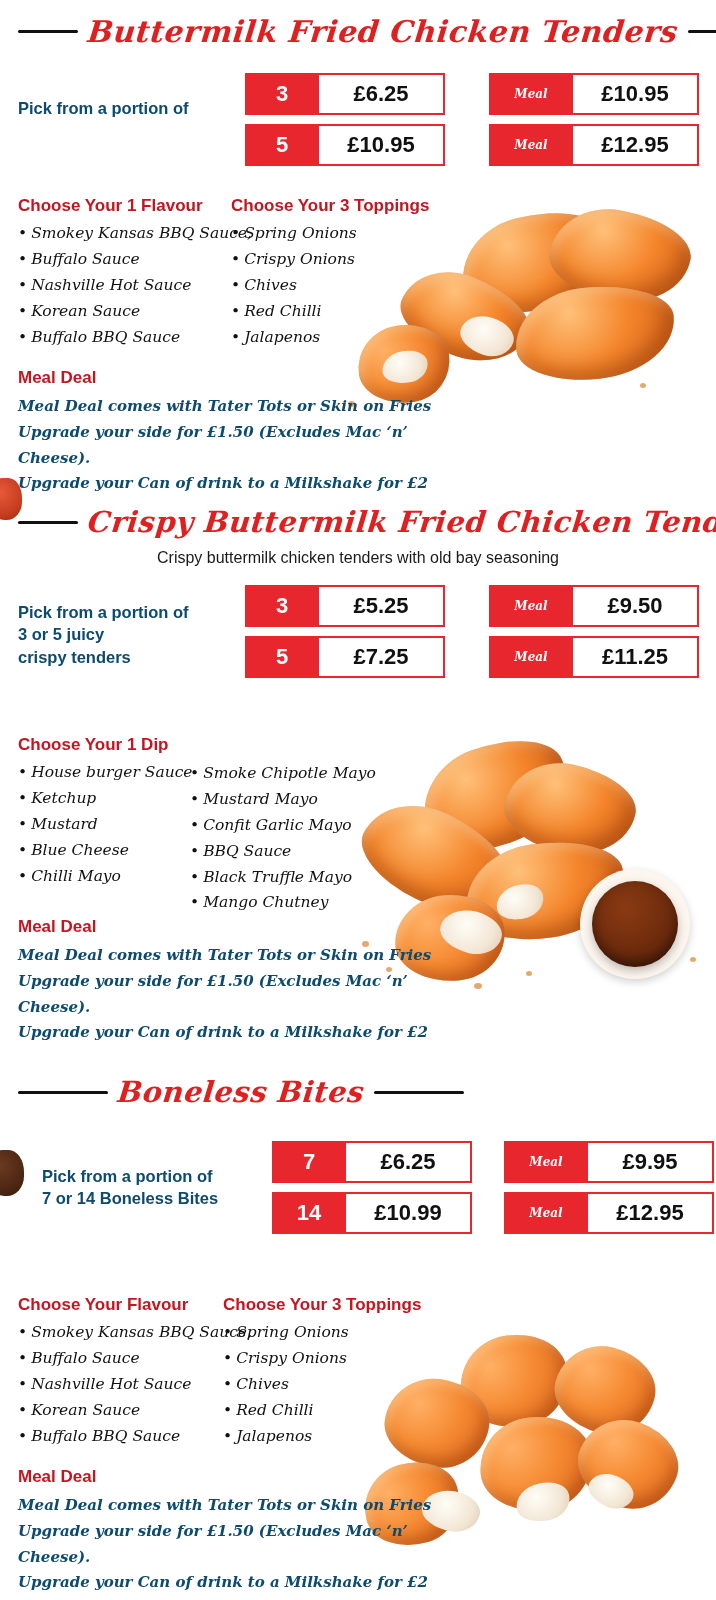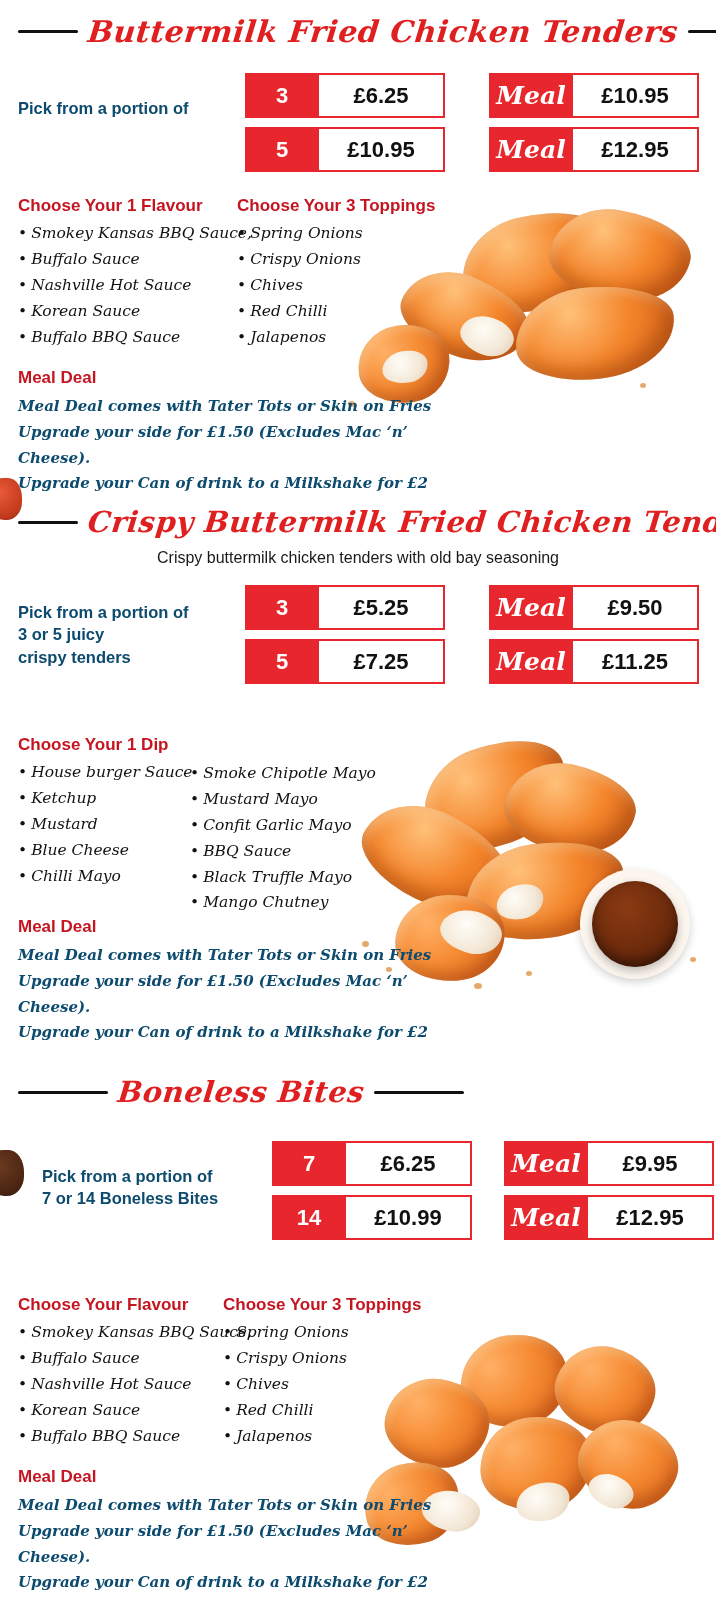--- a/index.html
+++ b/index.html
@@ -88,21 +88,21 @@
     min-width: 62px;
     display: flex;
     align-items: center;
     justify-content: center;
     padding: 6px 4px;
     border: 2px solid #e8262d;
   }
   .qty.meal {
     font-family: "DejaVu Serif", serif;
     font-style: italic;
-    font-size: 25px;
+    font-size: 12px;
     min-width: 72px;
   }
   .amount {
     border: 2px solid #e8262d;
     border-left: none;
     background: #fff;
     color: #111;
     font-weight: 700;
     font-size: 22px;
     min-width: 104px;
@@ -244,21 +244,21 @@
       <div class="tender" style="left:210px; top:6px; width:140px; height:90px; transform:rotate(10deg);"></div>
       <div class="tender" style="left:60px; top:72px; width:130px; height:80px; transform:rotate(22deg);"></div>
       <div class="tender" style="left:175px; top:82px; width:160px; height:92px; transform:rotate(-6deg);"></div>
       <div class="nugget" style="left:18px; top:120px; width:92px; height:78px; transform:rotate(-8deg);"></div>
       <div class="meat" style="left:120px; top:112px; width:54px; height:38px; transform:rotate(18deg);"></div>
       <div class="meat" style="left:42px; top:146px; width:46px; height:32px; transform:rotate(-10deg);"></div>
       <div class="crumb" style="left:8px; top:196px; width:7px; height:6px;"></div>
       <div class="crumb" style="left:300px; top:178px; width:6px; height:5px;"></div>
     </div>
 
-    <div style="position:absolute; left:18px; top:196px; display:flex; gap:14px;">
+    <div style="position:absolute; left:18px; top:196px; display:flex; gap:8px;">
       <div style="width:205px;">
         <div class="choice-head">Choose Your 1 Flavour</div>
         <ul class="choice-list">
           <li>Smokey Kansas BBQ Sauce,</li>
           <li>Buffalo Sauce</li>
           <li>Nashville Hot Sauce</li>
           <li>Korean Sauce</li>
           <li>Buffalo BBQ Sauce</li>
         </ul>
       </div>

